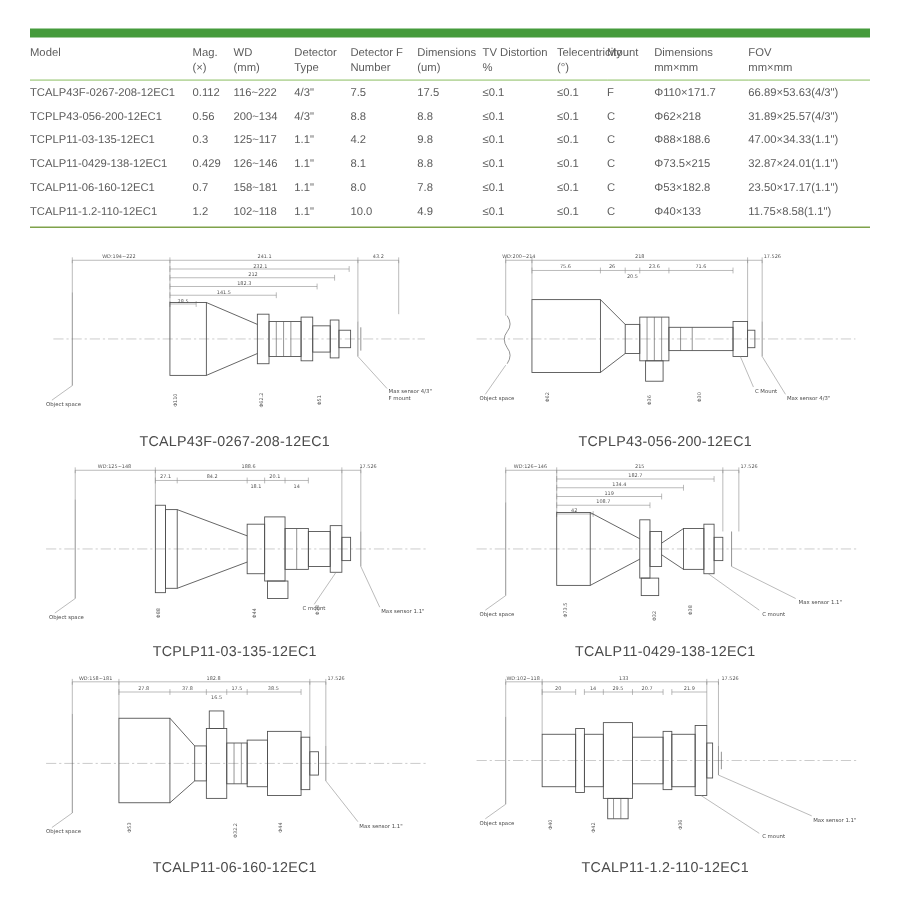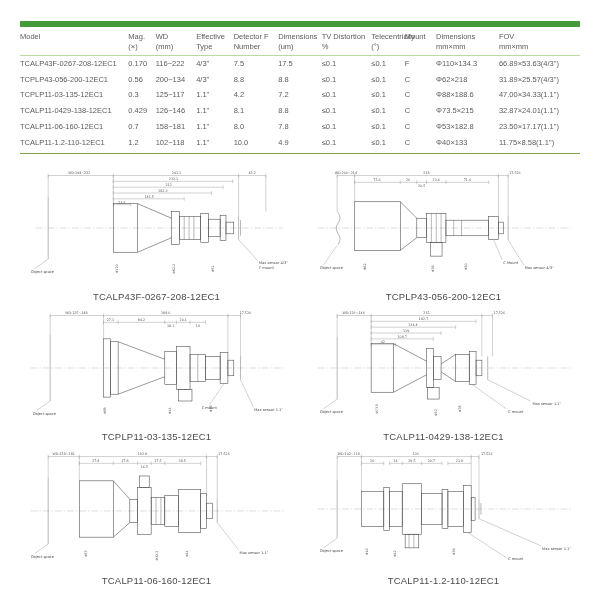--- a/index.html
+++ b/index.html
@@ -1,17 +1,17 @@
 <!DOCTYPE html>
 <html><head>
 <meta charset="utf-8">
 <style>
   html,body{margin:0;padding:0;background:#ffffff;}
   body{width:600px;height:600px;overflow:hidden;font-family:"Liberation Sans",sans-serif;}
-  .page{width:560px;margin:15px auto;padding-top:6px;}
+  .page{width:560px;margin:0 auto;padding-top:19px;}
   .topbar{height:6px;background:#459b3c;}
   table.spec{width:100%;border-collapse:collapse;table-layout:fixed;font-size:7.5px;color:#5c5c5c;}
   table.spec th{font-weight:normal;text-align:left;vertical-align:top;padding:5px 2px 3px 0;border-bottom:1px solid #bcd9a4;}
   table.spec th .h1{white-space:nowrap;overflow:visible;line-height:1.3;}
   table.spec th .h2{white-space:nowrap;line-height:1.3;min-height:9px;}
   table.spec td{padding:3.4px 2px 3.4px 0;white-space:nowrap;overflow:visible;}
   .rule{border-top:1px solid #7fa24a;margin-top:3px;}
   .grid{display:grid;grid-template-columns:1fr 1fr;column-gap:14px;margin-top:8px;}
   .cell{display:flex;flex-direction:column;align-items:center;padding-top:2px;}
   .cell svg{display:block;}
@@ -52,21 +52,21 @@
           </th>
         <th>
             <div class="h1">Mag.</div>
             <div class="h2">(×)</div>
           </th>
         <th>
             <div class="h1">WD</div>
             <div class="h2">(mm)</div>
           </th>
         <th>
-            <div class="h1">Effective</div>
+            <div class="h1">Detector</div>
             <div class="h2">Type</div>
           </th>
         <th>
             <div class="h1">Detector F</div>
             <div class="h2">Number</div>
           </th>
         <th>
             <div class="h1">Dimensions</div>
             <div class="h2">(um)</div>
           </th>
@@ -88,29 +88,29 @@
           </th>
         <th>
             <div class="h1">FOV</div>
             <div class="h2">mm×mm</div>
           </th>
       </tr>
     </thead>
     <tbody>
       <tr>
         <td>TCALP43F-0267-208-12EC1</td>
-        <td>0.170</td>
+        <td>0.112</td>
         <td>116~222</td>
         <td>4/3"</td>
         <td>7.5</td>
         <td>17.5</td>
         <td>≤0.1</td>
         <td>≤0.1</td>
         <td>F</td>
-        <td>Φ110×134.3</td>
+        <td>Φ110×171.7</td>
         <td>66.89×53.63(4/3")</td>
       </tr>
       <tr>
         <td>TCPLP43-056-200-12EC1</td>
         <td>0.56</td>
         <td>200~134</td>
         <td>4/3"</td>
         <td>8.8</td>
         <td>8.8</td>
         <td>≤0.1</td>
@@ -118,21 +118,21 @@
         <td>C</td>
         <td>Φ62×218</td>
         <td>31.89×25.57(4/3")</td>
       </tr>
       <tr>
         <td>TCPLP11-03-135-12EC1</td>
         <td>0.3</td>
         <td>125~117</td>
         <td>1.1"</td>
         <td>4.2</td>
-        <td>7.2</td>
+        <td>9.8</td>
         <td>≤0.1</td>
         <td>≤0.1</td>
         <td>C</td>
         <td>Φ88×188.6</td>
         <td>47.00×34.33(1.1")</td>
       </tr>
       <tr>
         <td>TCALP11-0429-138-12EC1</td>
         <td>0.429</td>
         <td>126~146</td>

